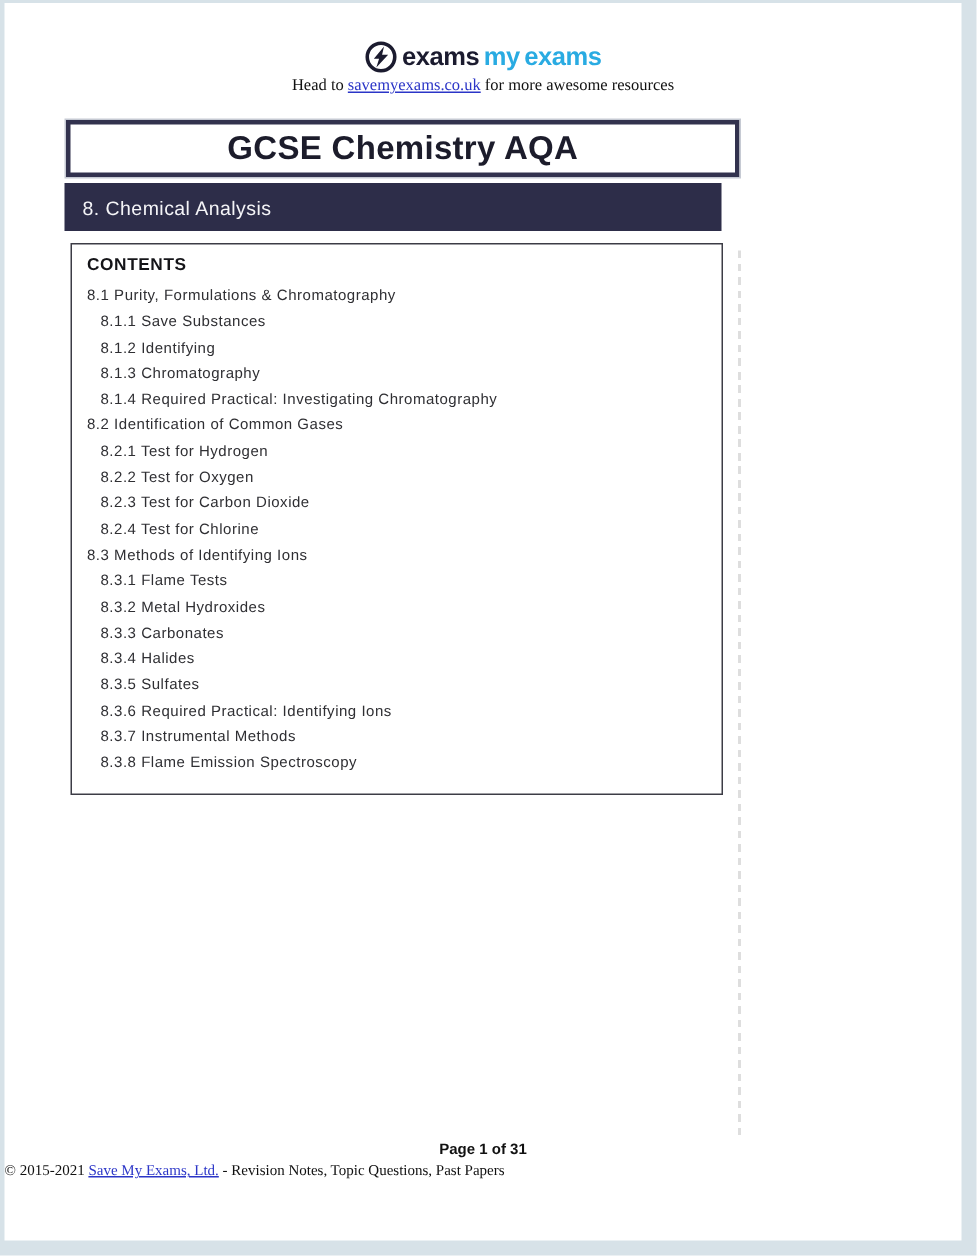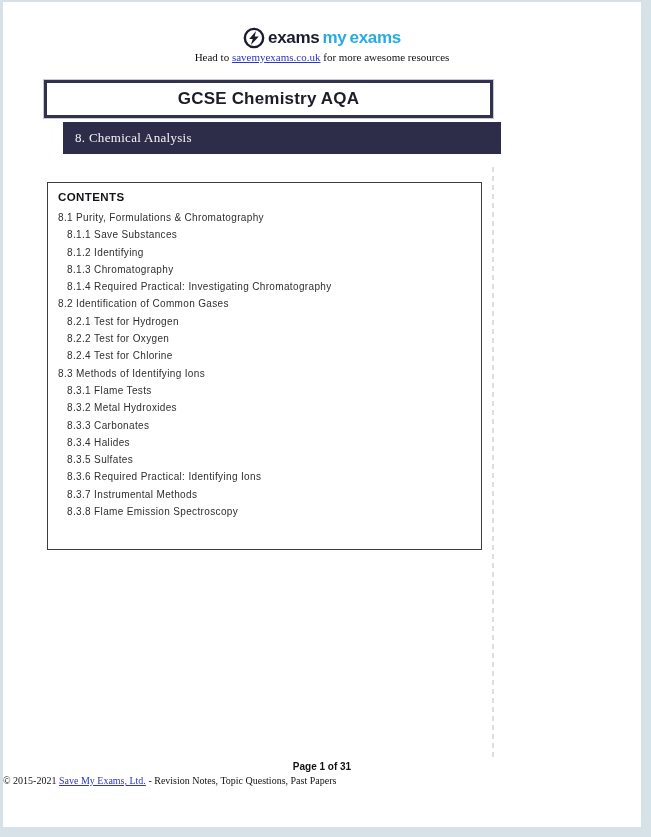--- a/index.html
+++ b/index.html
@@ -41,29 +41,29 @@
   
   .title-box {
     position: absolute; left: 41px; top: 78px;
     width: 449px; height: 38px;
     border: 3px solid #32324e;
     outline: 1px solid #c6cad3;
     box-sizing: border-box;
     display: flex; align-items: center; justify-content: center;
   }
   .title-box .title-text {
-    font-size: 17px; font-weight: bold; color: #1c1c2b;
+    font-size: 22px; font-weight: bold; color: #1c1c2b;
     letter-spacing: 0.2px;
   }
   .section-banner {
-    position: absolute; left: 60px; top: 120px;
+    position: absolute; left: 40px; top: 120px;
     width: 438px; height: 32px;
     background: #2d2d49;
     display: flex; align-items: center;
-    box-sizing: border-box; padding-left: 12px; font-family: Liberation Serif, serif;
+    box-sizing: border-box; padding-left: 12px;
   }
   .section-banner .banner-text {
     color: #f4f4f7; font-size: 13px; letter-spacing: 0.3px;
   }
 
   
   .your-notes {
     position: absolute; left: 505px; top: 80px; width: 110px;
     text-align: center;
   }
@@ -76,21 +76,21 @@
 
   .notes-divider {
     position: absolute; left: 489px; top: 165px;
     width: 2px; height: 592px;
     background: repeating-linear-gradient(
       to bottom, #dedede 0px, #dedede 5px, transparent 5px, transparent 9px);
   }
 
   
   .contents-box {
-    position: absolute; left: 44px; top: 180px;
+    position: absolute; left: 44px; top: 160px;
     width: 435px; height: 368px;
     border: 1.5px solid #3c3c46;
     box-sizing: border-box;
     padding: 8px 10px 0 10px;
   }
   .contents-heading {
     font-size: 11.5px; font-weight: bold; color: #141418;
     letter-spacing: 0.4px; margin-bottom: 6px;
   }
   .toc-item {
@@ -157,20 +157,21 @@
         <div class="toc-item level-2">8.1.3 Chromatography</div>
 
         <div class="toc-item level-2">8.1.4 Required Practical: Investigating Chromatography</div>
 
         <div class="toc-item level-1">8.2 Identification of Common Gases</div>
 
         <div class="toc-item level-2">8.2.1 Test for Hydrogen</div>
 
         <div class="toc-item level-2">8.2.2 Test for Oxygen</div>
 
+        <div class="toc-item level-2">8.2.3 Test for Carbon Dioxide</div>
 
         <div class="toc-item level-2">8.2.4 Test for Chlorine</div>
 
         <div class="toc-item level-1">8.3 Methods of Identifying Ions</div>
 
         <div class="toc-item level-2">8.3.1 Flame Tests</div>
 
         <div class="toc-item level-2">8.3.2 Metal Hydroxides</div>
 
         <div class="toc-item level-2">8.3.3 Carbonates</div>

